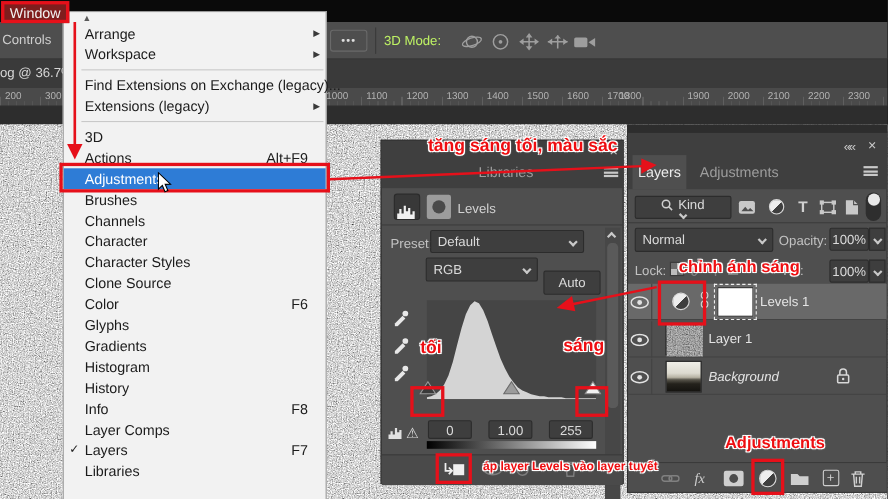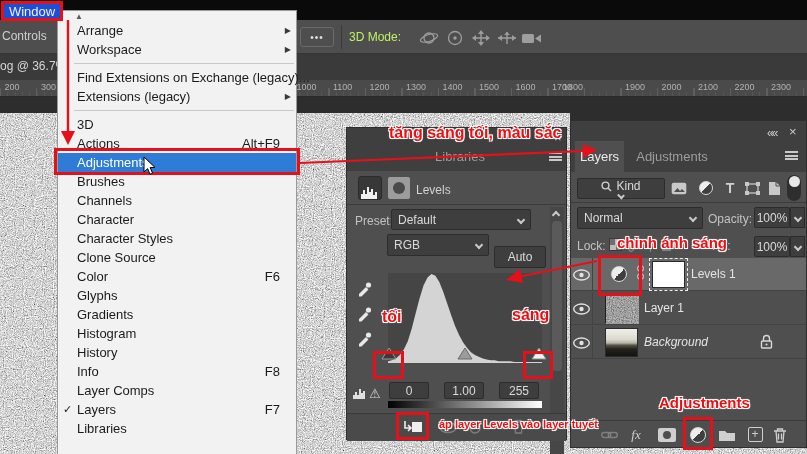--- a/index.html
+++ b/index.html
@@ -6,21 +6,21 @@
   #app{position:relative;width:807px;height:454px;overflow:hidden;
        font-family:"Liberation Sans",sans-serif;background:#2c2c2c;
        -webkit-font-smoothing:antialiased;}
   #app *{box-sizing:border-box;}
   .abs{position:absolute;}
 
   
   .menubar{left:0;top:0;width:807px;height:20px;background:#0a0a0a;}
   .win-box{left:1px;top:1px;width:62px;height:20px;border:3px solid #e6101a;
            display:flex;align-items:center;justify-content:center;color:#f2f2f2;
-           font-size:13px;background:#1d4ed8;z-index:30;}
+           font-size:13px;background:#7f1d1d;z-index:30;}
   .optionsbar{left:0;top:20px;width:807px;height:34px;background:#4e4e4e;border-bottom:1px solid #353535;}
   .controls-lbl{left:2px;top:29px;color:#cfcfcf;font-size:12px;}
   .more-btn{left:300px;top:27px;width:34px;height:20px;border:1px solid #6a6a6a;border-radius:3px;
             color:#e0e0e0;font-size:10px;display:flex;align-items:center;justify-content:center;letter-spacing:1px;}
   .opt-sep{left:341px;top:25px;width:1px;height:24px;background:#3a3a3a;}
   .mode-lbl{left:349px;top:30px;color:#bef264;font-size:12px;}
   .t3d{top:28px;width:22px;height:20px;color:#9e9e9e;}
   .doctab{left:0;top:54px;width:807px;height:26px;background:#3a3a3a;}
   .doctab-lbl{left:0px;top:59px;color:#d6d6d6;font-size:12px;}
   .ruler{left:0;top:80px;width:807px;height:17px;background:#4a4a4a;border-bottom:1px solid #2a2a2a;

